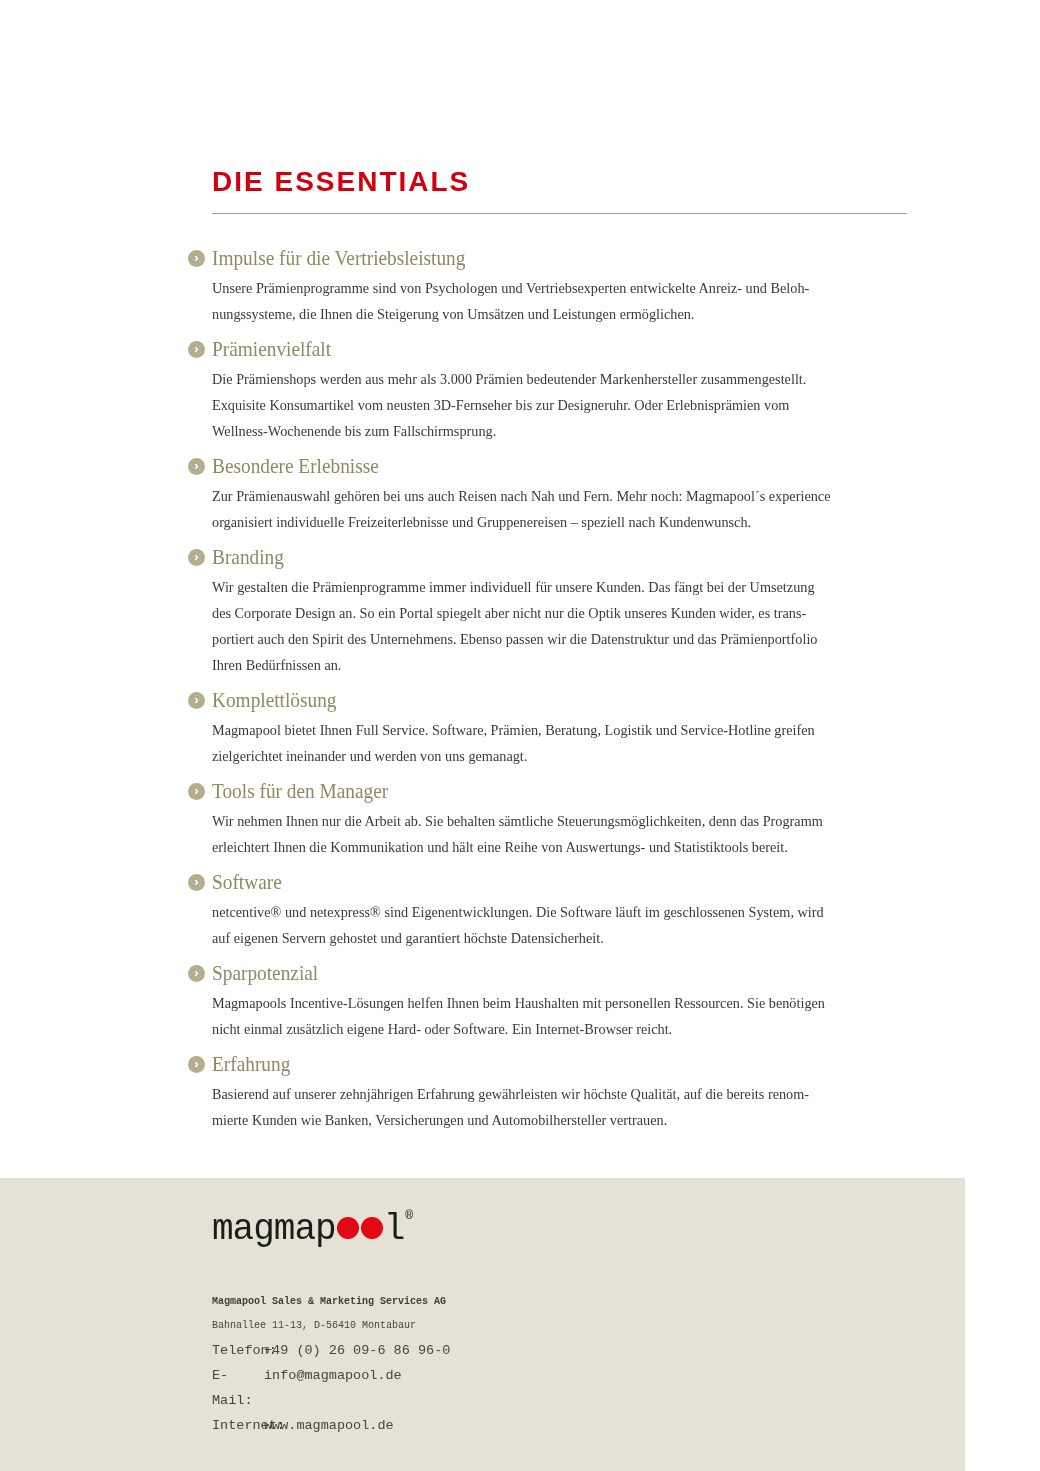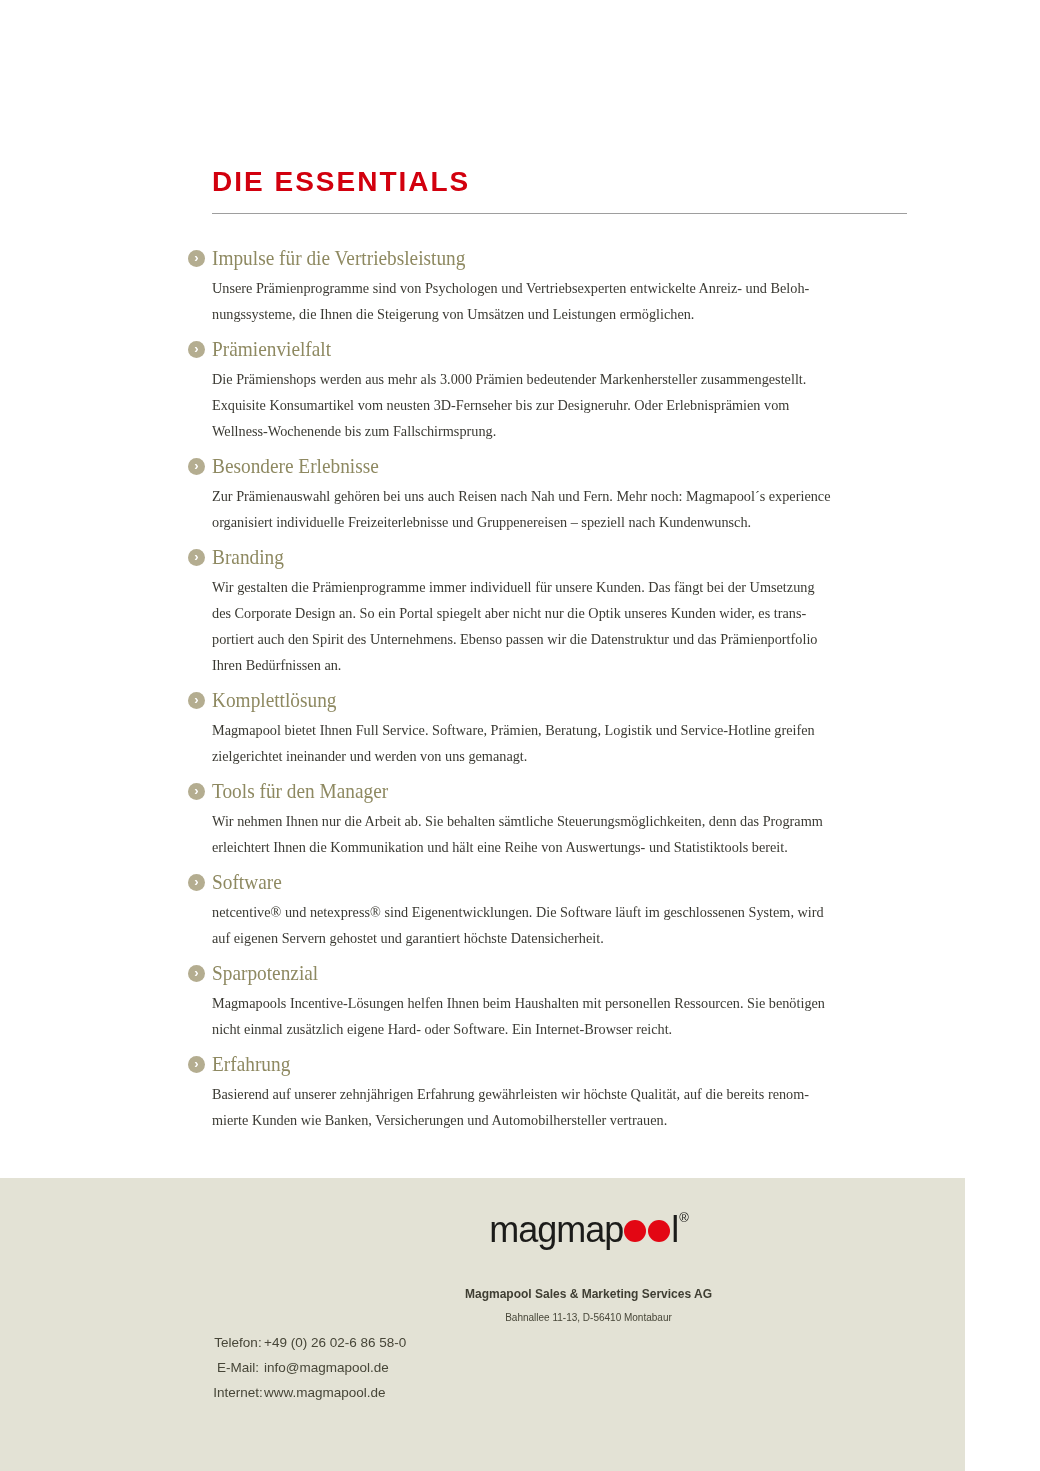--- a/index.html
+++ b/index.html
@@ -34,34 +34,33 @@
     white-space:nowrap;
   }
   .section-text {
     margin:0; font-size:15px; line-height:26px; color:#3b3a33;
     white-space:pre-line; width:740px;
     transform:scaleX(0.95); transform-origin:0 0;
   }
   .footer {
     height:293px; background:#e3e2d5; box-sizing:border-box;
     padding:30px 0 0 212px;
-    font-family:Liberation Sans, sans-serif;
+    font-family:Liberation Mono, monospace;
     color:#474638;
-    text-align:center;
   }
   .logo { white-space:nowrap; height:52px; }
   .logo-text {
     font-size:36px; letter-spacing:-1px; color:#1c1c1a; line-height:44px;
   }
   .logo-dot {
     display:inline-block; width:22px; height:22px; border-radius:50%;
     background:#e30613; margin:0 1px; vertical-align:baseline;
   }
   .logo-reg { font-size:13px; color:#1c1c1a; position:relative; top:-20px; left:1px; }
-  .footer-company { margin-top:22px; font-weight:bold; font-size:12px; line-height:24px; color:#3f3e33; }
+  .footer-company { margin-top:30px; font-weight:bold; font-size:10px; line-height:24px; color:#3f3e33; }
   .footer-address { font-size:10px; line-height:24px; }
   .footer-contacts { margin-top:0; }
   .contact-row { display:flex; font-size:13.5px; line-height:25px; }
   .contact-label { width:52px; flex:0 0 52px; }
   .contact-value { }
 </style>
 </head>
 <body>
 
 <div class="page">
@@ -144,21 +143,21 @@
     <div class="logo">
       <span class="logo-text">magmap</span><span class="logo-dot"></span><span class="logo-dot"></span><span class="logo-text">l</span><span class="logo-reg">®</span>
     </div>
 
     <div class="footer-company">Magmapool Sales &amp; Marketing Services AG</div>
     <div class="footer-address">Bahnallee 11-13, D-56410 Montabaur</div>
 
     <div class="footer-contacts" id="contacts">
       <div class="contact-row">
         <span class="contact-label">Telefon:</span>
-        <span class="contact-value">+49 (0) 26 02-6 86 58-0</span>
+        <span class="contact-value">+49 (0) 26 09-6 86 96-0</span>
       </div>
 
       <div class="contact-row">
         <span class="contact-label">E-Mail:</span>
         <span class="contact-value">info@magmapool.de</span>
       </div>
 
       <div class="contact-row">
         <span class="contact-label">Internet:</span>
         <span class="contact-value">www.magmapool.de</span>

